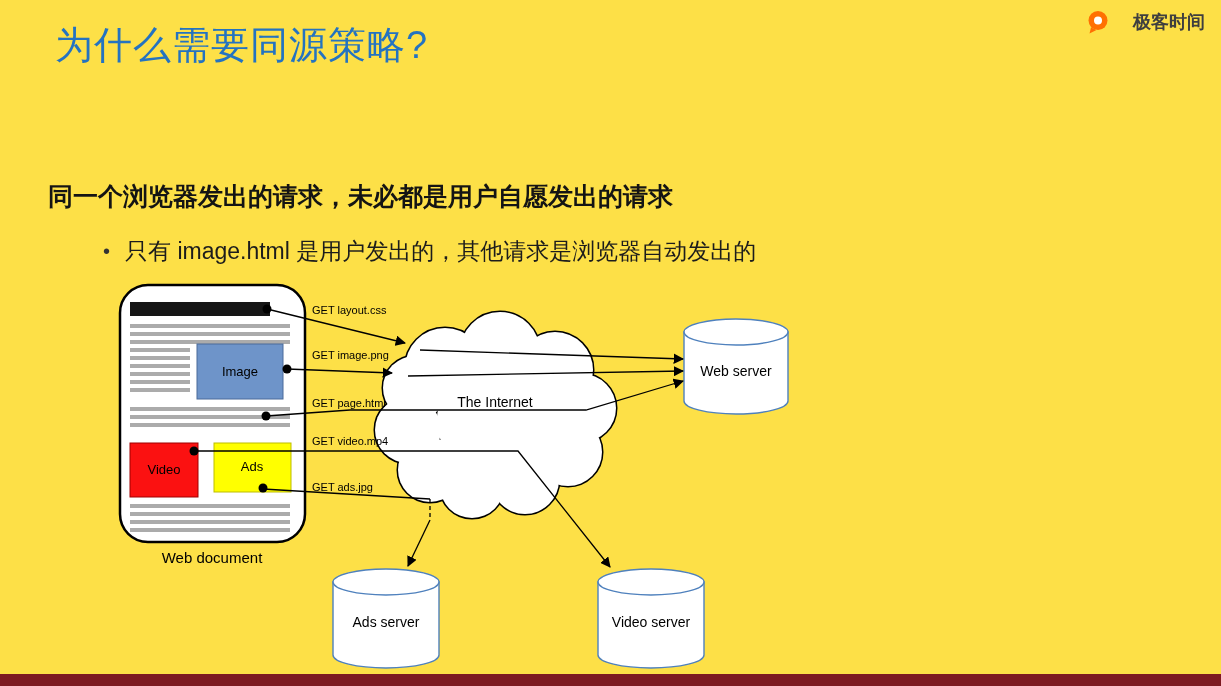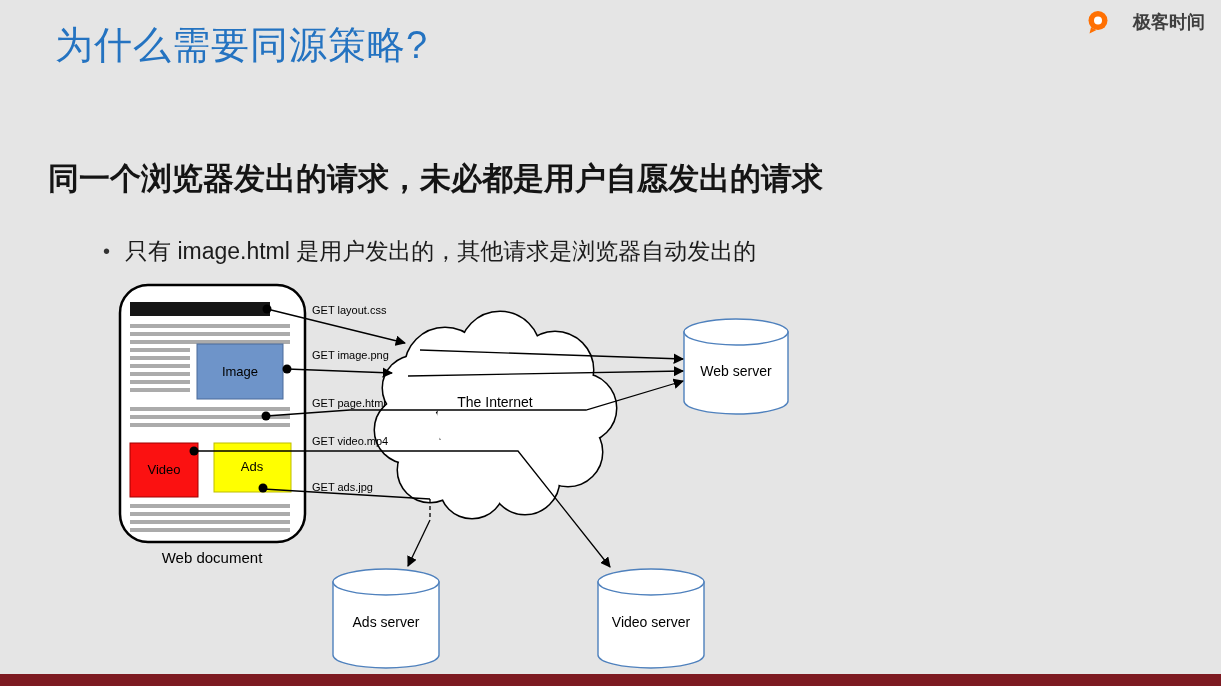--- a/index.html
+++ b/index.html
@@ -3,34 +3,34 @@
 <meta charset="utf-8">
 <style>
   * { margin:0; padding:0; box-sizing:border-box; }
   html,body { width:1221px; height:686px; }
   body {
     font-family:"Liberation Sans", sans-serif;
     background:#ffffff;
     position:relative;
     overflow:hidden;
   }
-  .slide { position:absolute; inset:0; background:#e5e5e5; }
+  .slide { position:absolute; inset:0; background:#fde047; }
 
   .page-title {
     position:absolute; left:55px; top:20px;
     font-size:38px; font-weight:400; color:#2473c1;
     letter-spacing:1px;
   }
 
   .logo { position:absolute; right:16px; top:10px; display:flex; align-items:center; gap:23px; }
   .logo-text { font-size:18px; font-weight:700; color:#3f3f3f; }
 
   .heading {
-    position:absolute; left:48px; top:158px;
-    font-size:31px; font-weight:700; color:#141414;
+    position:absolute; left:48px; top:180px;
+    font-size:25px; font-weight:700; color:#141414;
   }
 
   .bullet-line {
     position:absolute; left:103px; top:236px;
     font-size:23px; color:#1c1c1c;
     display:flex; align-items:flex-start; gap:15px;
   }
   .bullet-dot { font-size:20px; line-height:30px; color:#333; }
 
   .diagram { position:absolute; left:100px; top:280px; width:720px; height:400px; }

